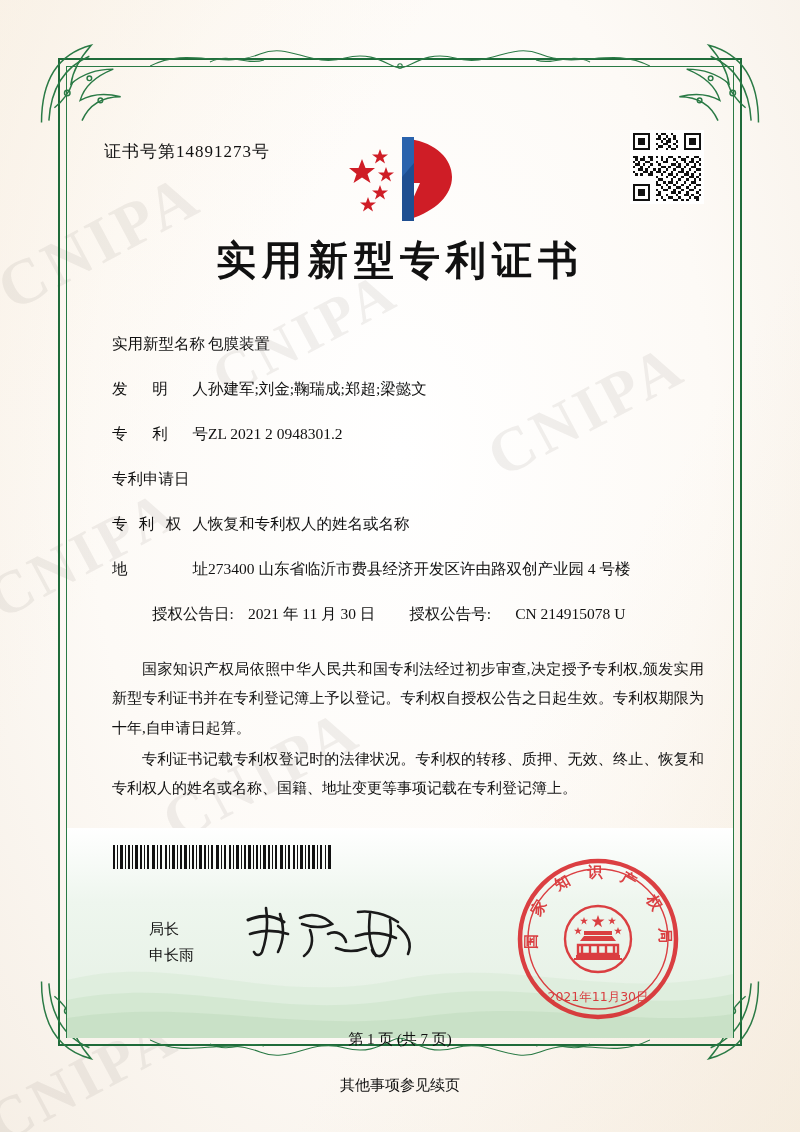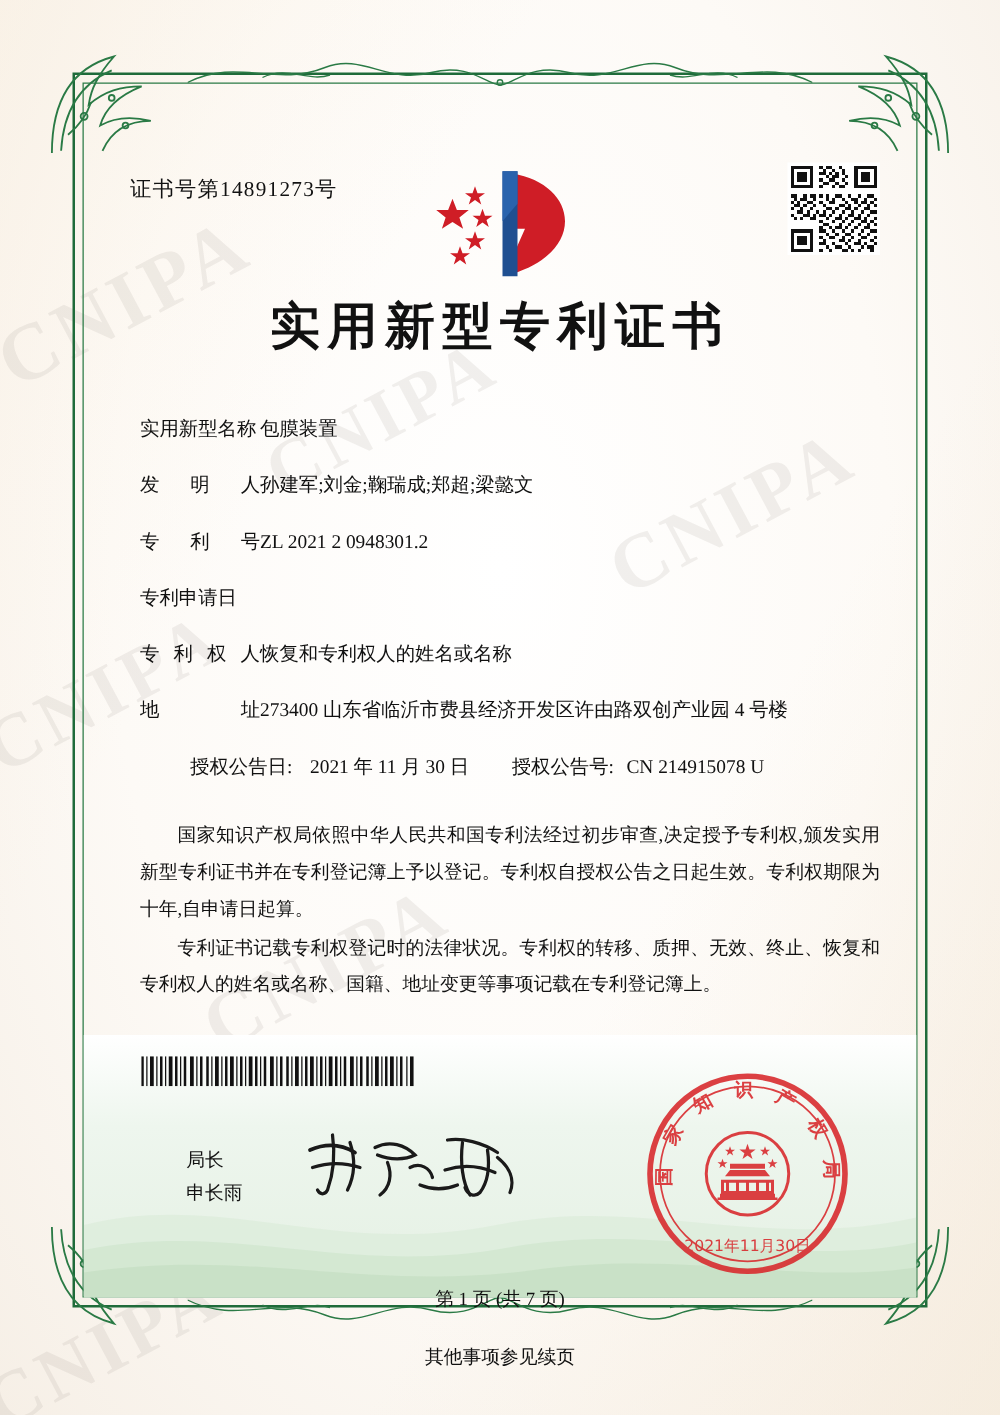--- a/index.html
+++ b/index.html
@@ -99,21 +99,21 @@
     letter-spacing:0px;
     white-space:nowrap;
   }
   .lbl.spread { display:flex; justify-content:space-between; }
   .val { flex:1 1 auto; }
   .val.wide { max-width: 520px; }
 
   .row.inline { margin-bottom:18px; }
   .pub-left { display:flex;margin-left:40px; }
   .pub-right { display:flex; margin-left:34px; }
-  .pub-right .lbl { width:auto; flex:0 0 auto; margin-right:10px; }
+  .pub-right .lbl { width:auto; flex:0 0 auto; margin-right:24px; }
 
   
   .paras {
     position:absolute; left:112px; right:96px; top:655px;
     font-size:15px; color:#111; line-height:1.95; text-align:justify;
   }
   .paras p { margin:0 0 2px 0; text-indent:2em; }
 
   
   .band {

